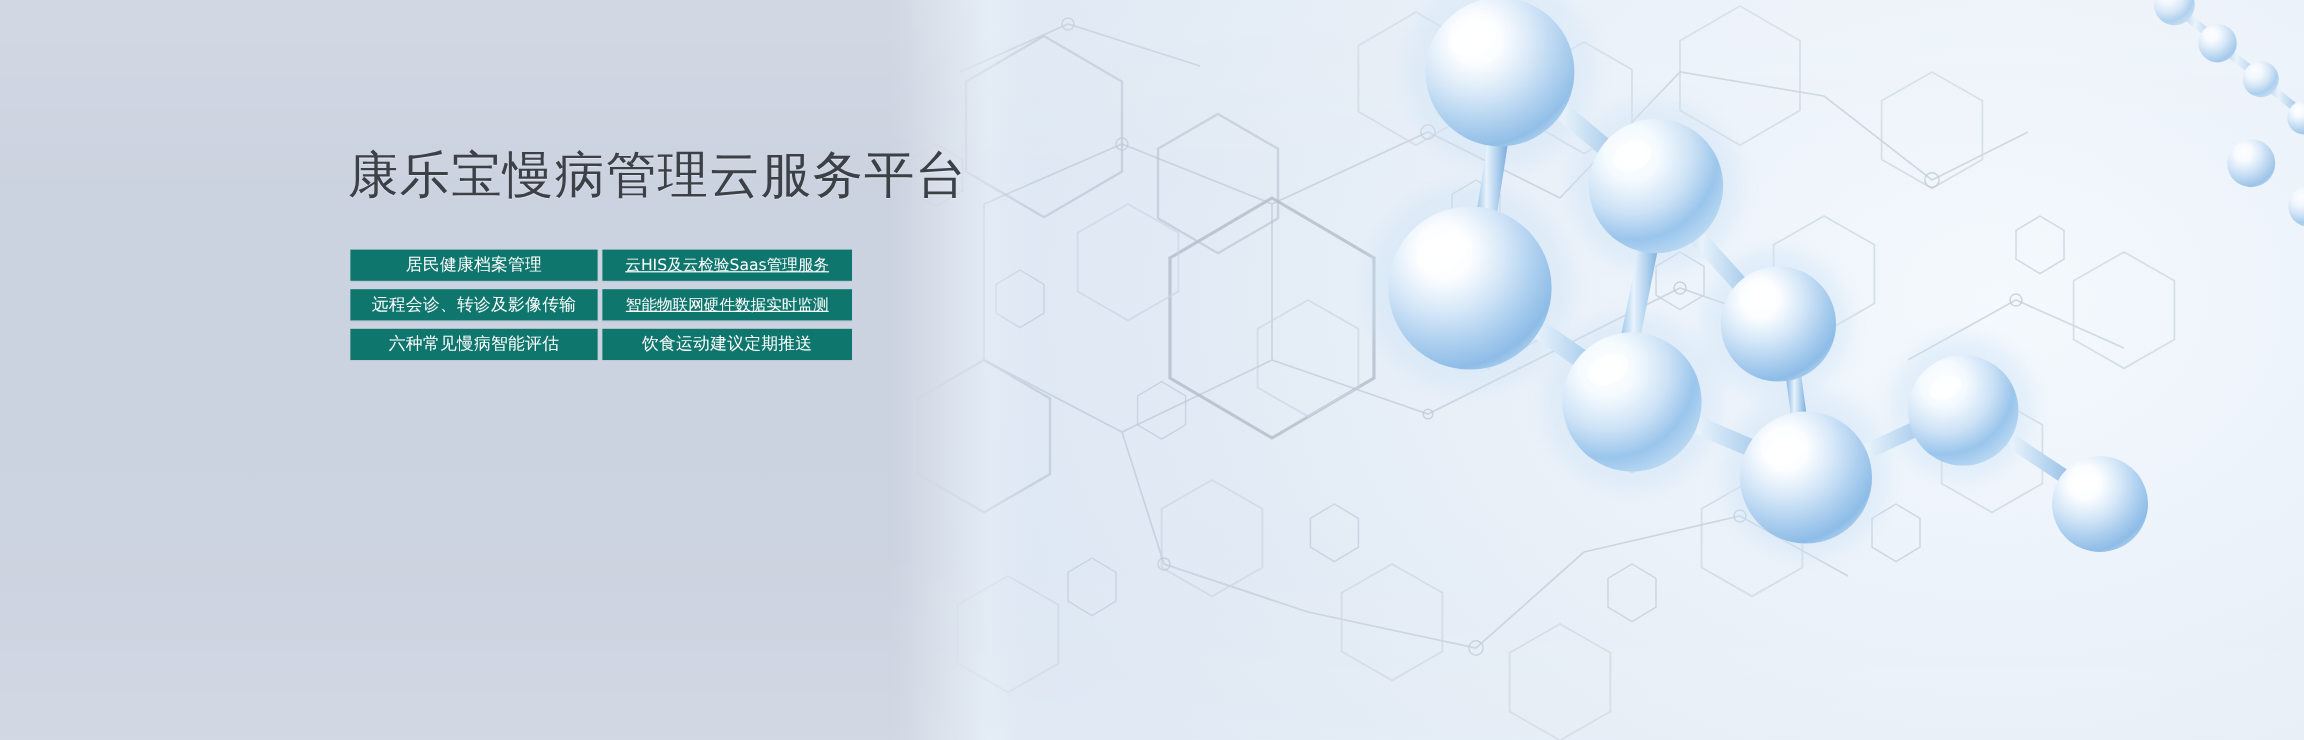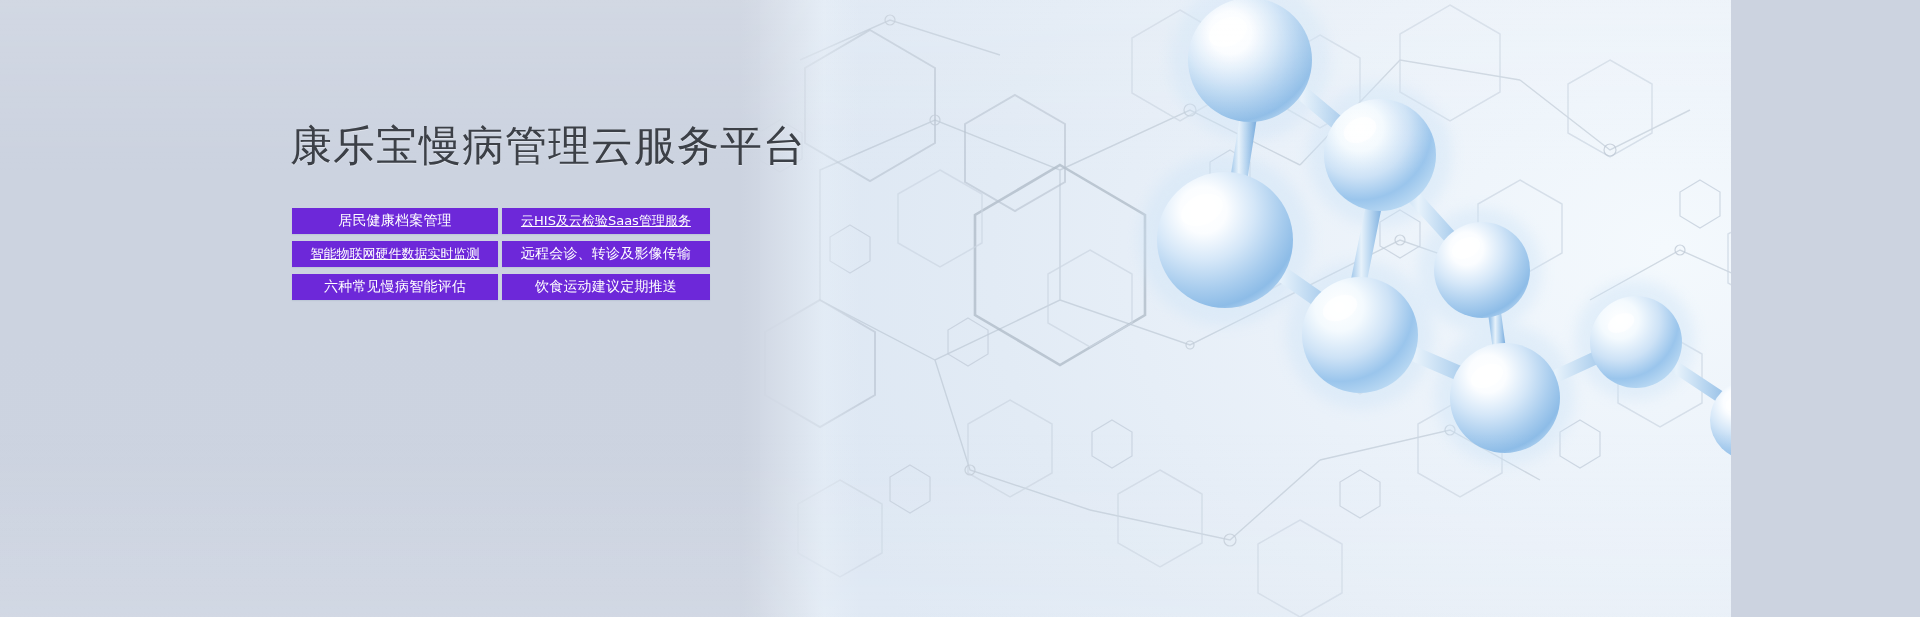--- a/index.html
+++ b/index.html
@@ -2,21 +2,21 @@
 <html><head>
 <meta charset="utf-8">
 <style>
   html,body{margin:0;padding:0;}
   body{
     width:1920px;height:617px;overflow:hidden;
     font-family:"Liberation Sans","DejaVu Sans",sans-serif;
     background:#ccd3e0;
   }
   .banner{
-    position:relative;width:1731px;height:617px;overflow:hidden;
+    position:relative;width:1920px;height:617px;overflow:hidden;
     background:#ccd3e0;
   }
 
   
   .bg-left{
     position:absolute;left:0;top:0;width:800px;height:617px;
     background:linear-gradient(180deg,#ccd3e0 0%,#ccd3e0 55%,#cdd4e1 100%);
   }
   .bg-right{
     position:absolute;left:760px;top:0;width:1160px;height:617px;
@@ -45,21 +45,21 @@
     font-size:42px;font-weight:400;letter-spacing:1px;
     color:#3c4047;white-space:nowrap;
     text-shadow:0 1px 0 rgba(255,255,255,.35);
   }
   .grid{
     position:absolute;left:292px;top:208px;
     display:grid;grid-template-columns:206px 208px;
     grid-auto-rows:26px;gap:7px 4px;
   }
   .cell{
-    background:#6d28d9;
+    background:#0f766e;
     color:#ffffff;
     font-family:"DejaVu Sans","Liberation Sans",sans-serif;
     font-size:14px;font-weight:400;letter-spacing:.2px;
     display:flex;align-items:center;justify-content:center;
     white-space:nowrap;
     box-shadow:0 1px 1px rgba(90,120,160,.12);
   }
   .cell.tight{font-size:13px;letter-spacing:0;text-decoration:underline;}
 </style>
 </head>
@@ -244,22 +244,22 @@
   <div class="bg-vglow"></div>
 
   <div class="content">
 
     <div class="title">康乐宝慢病管理云服务平台</div>
 
     <div class="grid">
       <div class="cell">居民健康档案管理</div>
       <div class="cell tight">云HIS及云检验Saas管理服务</div>
 
+      <div class="cell">远程会诊、转诊及影像传输</div>
+
       <div class="cell tight">智能物联网硬件数据实时监测</div>
-
-      <div class="cell">远程会诊、转诊及影像传输</div>
 
       <div class="cell">六种常见慢病智能评估</div>
       <div class="cell">饮食运动建议定期推送</div>
     </div>
 
   </div>
 </div>
 
 </body></html>

